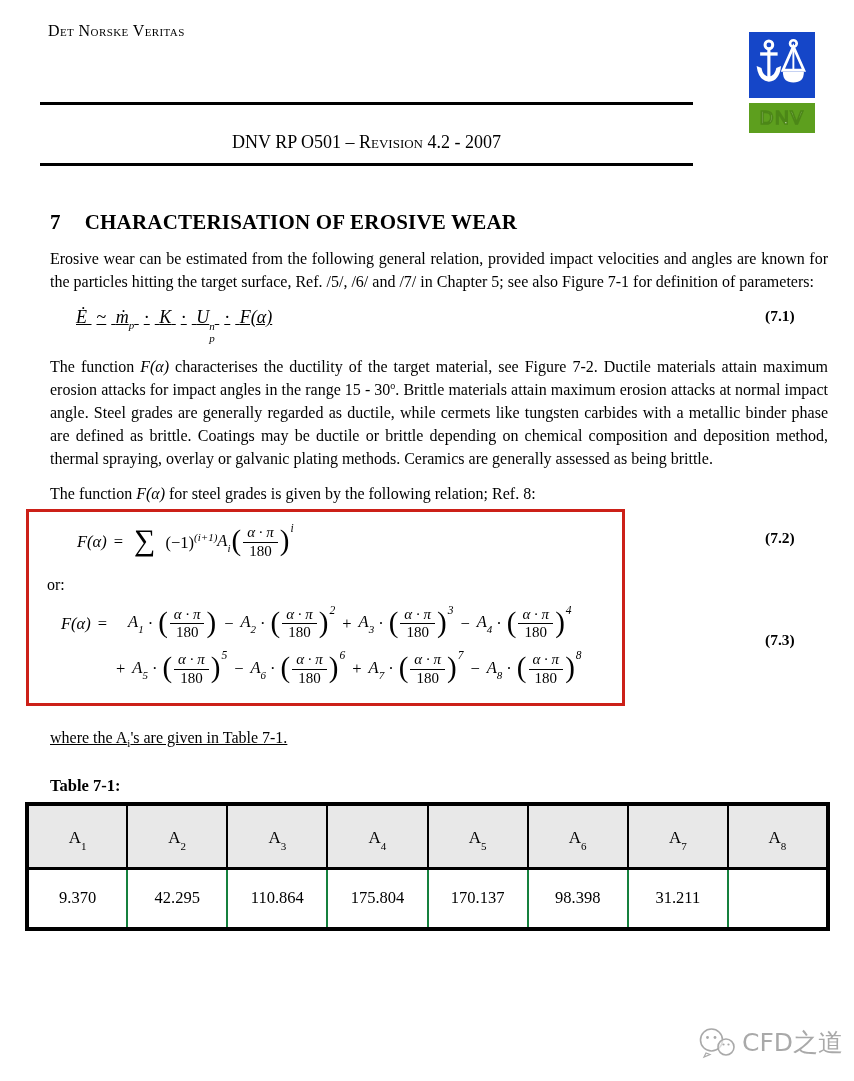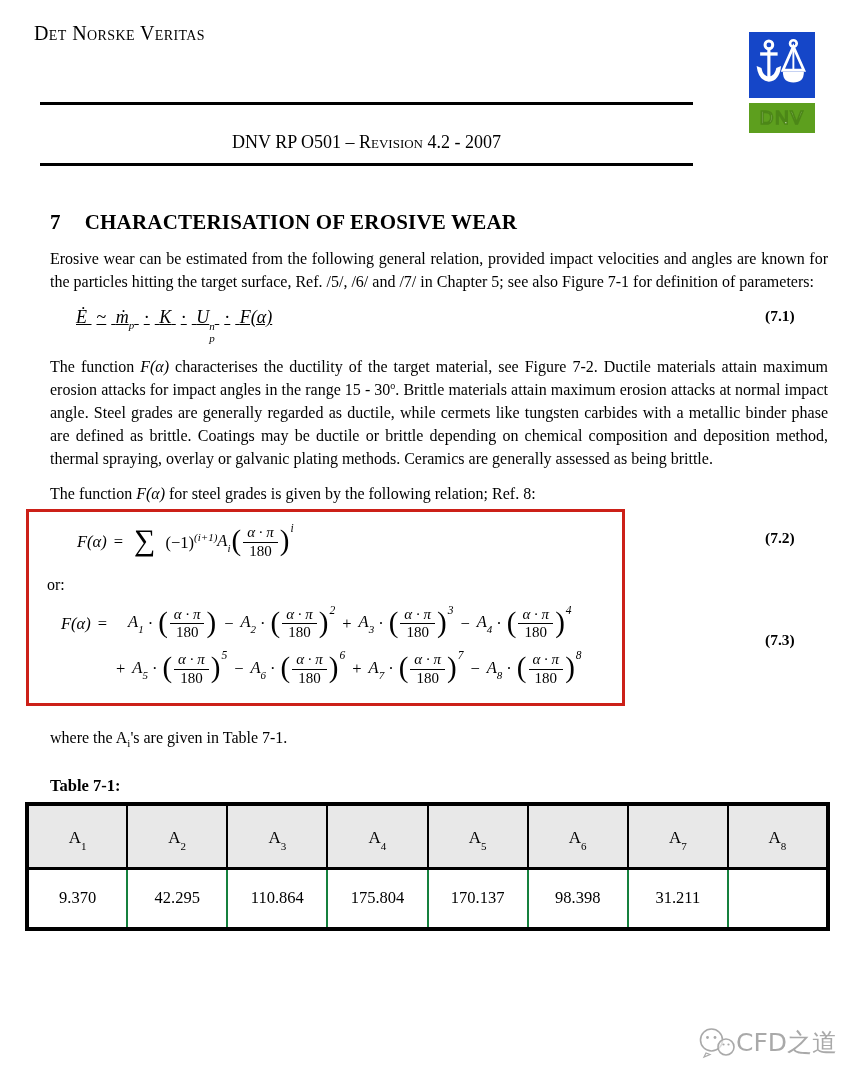--- a/index.html
+++ b/index.html
@@ -1,19 +1,19 @@
 <!DOCTYPE html>
 <html><head>
 <meta charset="utf-8">
 <style>
   html,body{margin:0;padding:0;background:#fff;}
   .page{position:relative;width:854px;height:1081px;background:#fff;overflow:hidden;
         font-family:"Liberation Serif","DejaVu Serif",serif;color:#000;}
   
-  .company{position:absolute;left:34px;top:22px;font-variant:small-caps;font-size:20px;letter-spacing:.4px;}
+  .company{position:absolute;left:48px;top:22px;font-variant:small-caps;font-size:16px;letter-spacing:.4px;}
   .logo{position:absolute;left:749px;top:32px;width:66px;}
   .logo-blue{width:66px;height:66px;background:#1546c8;display:flex;align-items:center;justify-content:center;}
   .logo-green{margin-top:5px;width:66px;height:30px;background:#5d9f1e;display:flex;align-items:center;justify-content:center;
               font-family:"Liberation Sans","DejaVu Sans",sans-serif;font-weight:normal;font-size:19px;letter-spacing:1.5px;
               color:#fff;-webkit-text-stroke:1.6px #4c8717;}
   .headband{position:absolute;left:40px;top:102px;width:653px;}
   .rule{height:3px;background:#000;}
   .headtitle{text-align:center;font-variant:small-caps;font-size:18px;padding:27px 0 10px;}
   
   .content{position:absolute;left:50px;top:196px;width:778px;}
@@ -45,30 +45,30 @@
   .fden{padding:0 4px;}
   .bigp{font-size:29px;font-weight:300;line-height:1;margin:0 1px 3px;}
   .exp{font-size:11.5px;font-style:italic;align-self:flex-start;margin-top:-2px;}
   .sign{margin:0 7px;}
   .term{display:inline-flex;align-items:center;}
   .orline{margin:16px 0 2px 2px;font-size:16px;}
   .line1{margin-top:12px;margin-left:16px;}
   .line2{margin-top:10px;margin-left:64px;}
   .lbl72{top:20px;}
   .lbl73{top:122px;}
-  .where{margin-top:20px;}
+  .where{margin-top:20px;text-decoration:underline;}
   
   .caption{margin-top:24px;display:flex;gap:32px;font-weight:bold;font-size:16.5px;}
   table.datatable{border-collapse:collapse;table-layout:fixed;width:805px;margin:6px 0 0 -25px;border:4px solid #000;}
   .datatable th{border:2px solid #000;border-bottom:3px solid #000;background:#e8e8e8;height:52px;
                 font-weight:normal;font-size:17px;vertical-align:middle;padding-top:8px;}
   .datatable th sub{font-size:11px;vertical-align:-7px;}
   .datatable td{border:2px solid #15803d;height:55px;text-align:center;vertical-align:middle;font-size:16.5px;}
   
-  .watermark{position:absolute;left:698px;top:1026px;display:flex;align-items:center;gap:0;
+  .watermark{position:absolute;left:698px;top:1026px;display:flex;align-items:center;gap:6px;
              color:#9b9b9b;opacity:.85;font-size:25px;font-family:"DejaVu Sans","Liberation Sans",sans-serif;}
 </style>
 </head>
 <body>
 
 <div class="page">
 
   <div class="company">Det Norske Veritas</div>
 
   <div class="logo">

